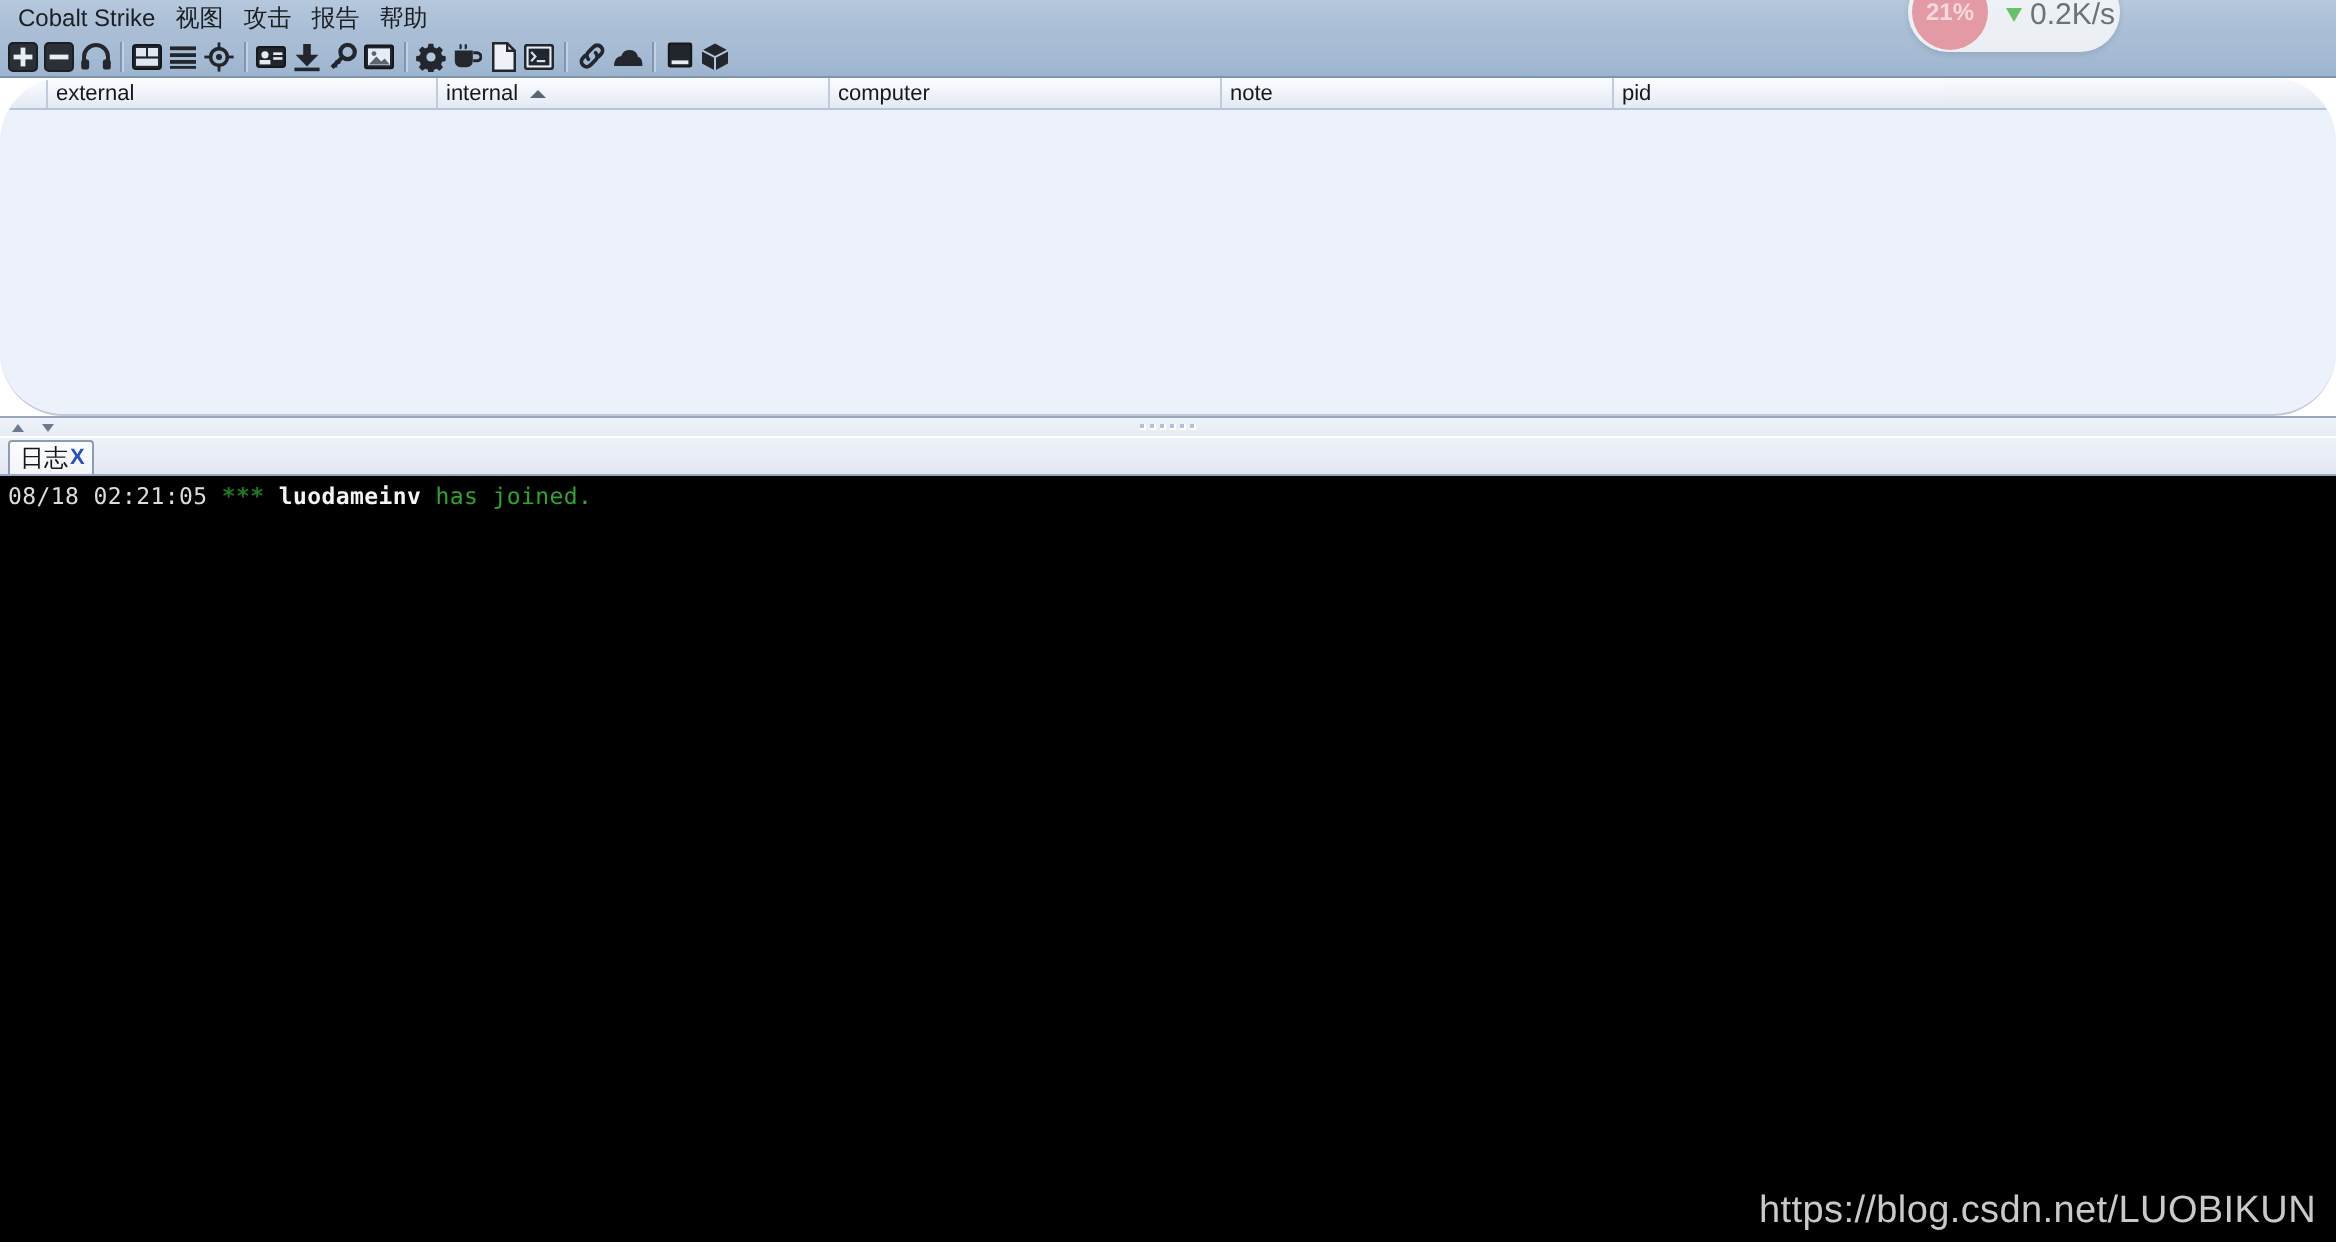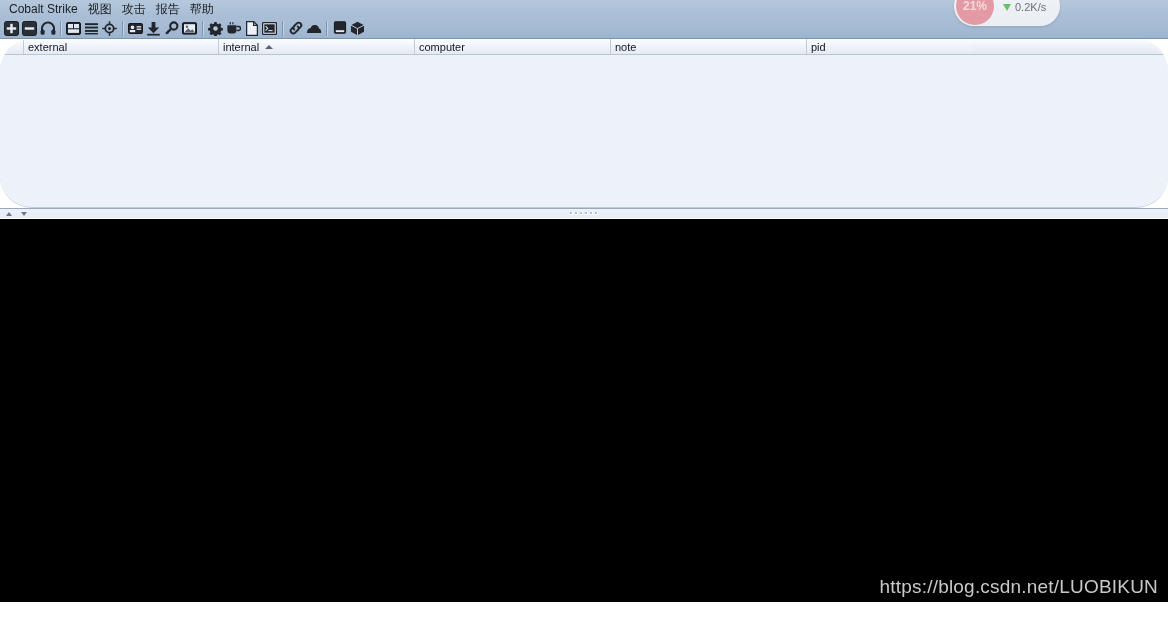--- a/index.html
+++ b/index.html
@@ -273,21 +273,21 @@
     margin-left: 9px;
     padding-top: 2px;
   }
   .speed-arrow {
     width: 0; height: 0;
     border-left: 4px solid transparent;
     border-right: 4px solid transparent;
     border-top: 7px solid #68c168;
   }
   .speed-text {
-    font-size: 11px;
+    font-size: 15px;
     color: #6b7278;
     white-space: nowrap;
   }
 </style>
 </head>
 <body>
 
 <div id="app">
 
   <div class="menubar">
@@ -536,19 +536,26 @@
     <div class="split-grip">
       <span class="grip-dot"></span>
         <span class="grip-dot"></span>
         <span class="grip-dot"></span>
       <span class="grip-dot"></span>
         <span class="grip-dot"></span>
         <span class="grip-dot"></span>
     </div>
   </div>
 
+  <div class="tabstrip">
+    <div class="tab">
+      <span class="tab-label">日志</span>
+      <span class="tab-close">X</span>
+    </div>
+  </div>
 
   <div class="console">
+    <div class="log-line"><span class="c-ts">08/18 02:21:05</span><span class="c-ts"> </span><span class="c-star">***</span><span class="c-ts"> </span><span class="c-nick">luodameinv</span><span class="c-ts"> </span><span class="c-msg">has joined.</span></div>
 
     <div class="watermark">https://blog.csdn.net/LUOBIKUN</div>
   </div>
 
 </div>
 
 </body></html>

